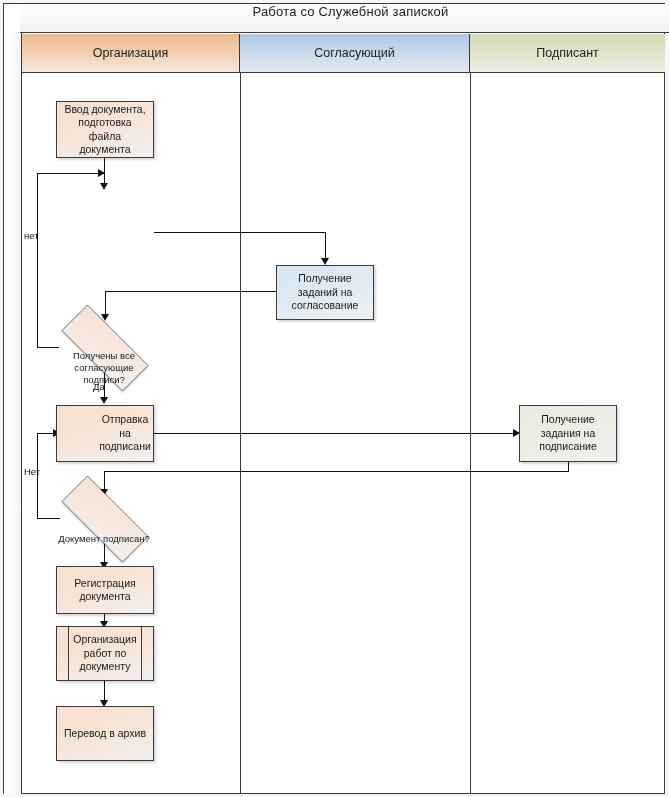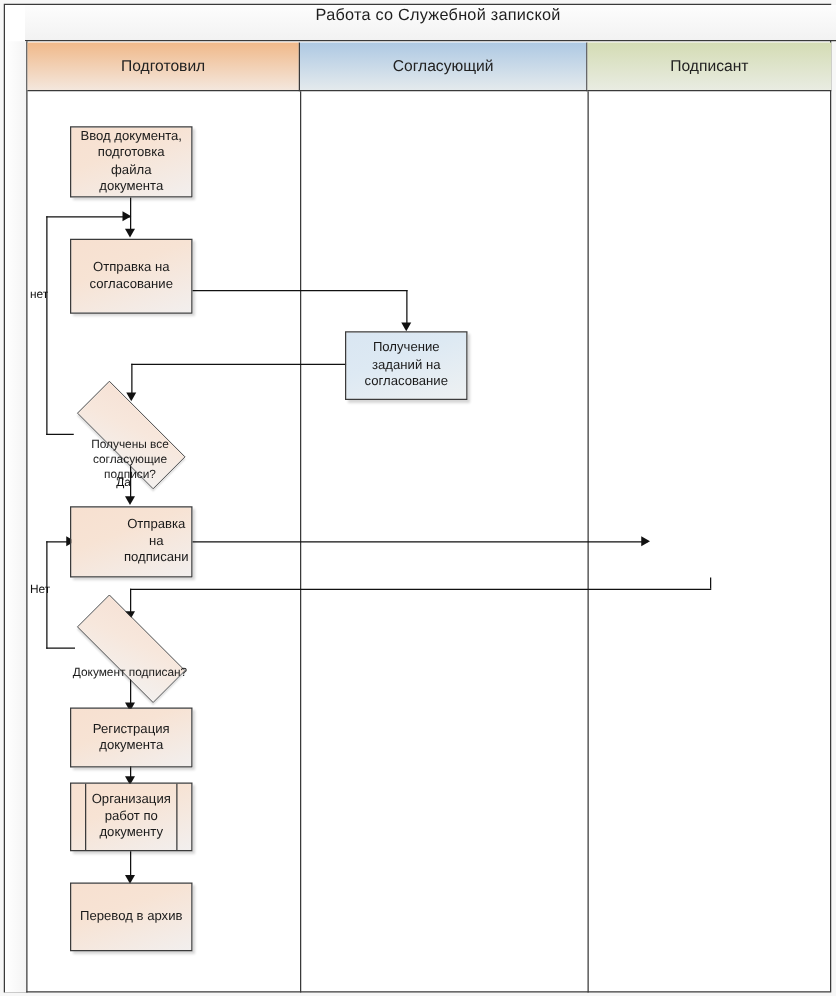--- a/index.html
+++ b/index.html
@@ -104,21 +104,21 @@
 
   <div class="frame"></div>
 
   <div class="title-band">
     <span class="t">Работа со Служебной запиской</span>
   </div>
 
   <div class="gutter"></div>
 
   <div class="lane-head lh1">
-    <span>Подготовил</span>
+    <span>Организация</span>
   </div>
   <div class="lane-head lh2">
     <span>Согласующий</span>
   </div>
   <div class="lane-head lh3">
     <span>Подписант</span>
   </div>
 
   <div class="lane-div ld1"></div>
   <div class="lane-div ld2"></div>
@@ -164,37 +164,37 @@
   <div class="ln lnv" style="left:104px;top:604px;height:20px;"></div>
   <div class="arrow down" style="left:100px;top:621px;"></div>
 
   <div class="ln lnv" style="left:104px;top:681px;height:22px;"></div>
   <div class="arrow down" style="left:100px;top:700px;"></div>
 
   <div class="node peach" style="left:56px;top:101px;width:98px;height:57px;">
     <span class="lbl">Ввод документа, подготовка файла документа</span>
   </div>
 
-  <div class="node peach" style="left:56px;top:191px;width:98px;height:60px;">
-    <span class="lbl">Отправка на согласование</span>
-  </div>
 
   <div class="node blue" style="left:276px;top:265px;width:98px;height:55px;">
     <span class="lbl">Получение заданий на согласование</span>
   </div>
 
   <div class="diamond" style="left:44px;top:322px;width:120px;height:50px;">
     <div class="dshape"></div>
     <div class="dtext">Получены все согласующие подписи?</div>
   </div>
 
   <div class="node peach" style="left:56px;top:405px;width:98px;height:57px;padding-left:40px;">
     <span class="lbl">Отправка на подписани</span>
   </div>
 
+  <div class="node green" style="left:519px;top:405px;width:98px;height:57px;">
+    <span class="lbl">Получение задания на подписание</span>
+  </div>
 
   <div class="diamond" style="left:44px;top:493px;width:120px;height:50px;">
     <div class="dshape"></div>
     <div class="dtext">Документ подписан?</div>
   </div>
 
   <div class="node peach" style="left:56px;top:566px;width:98px;height:48px;">
     <span class="lbl">Регистрация документа</span>
   </div>
 

